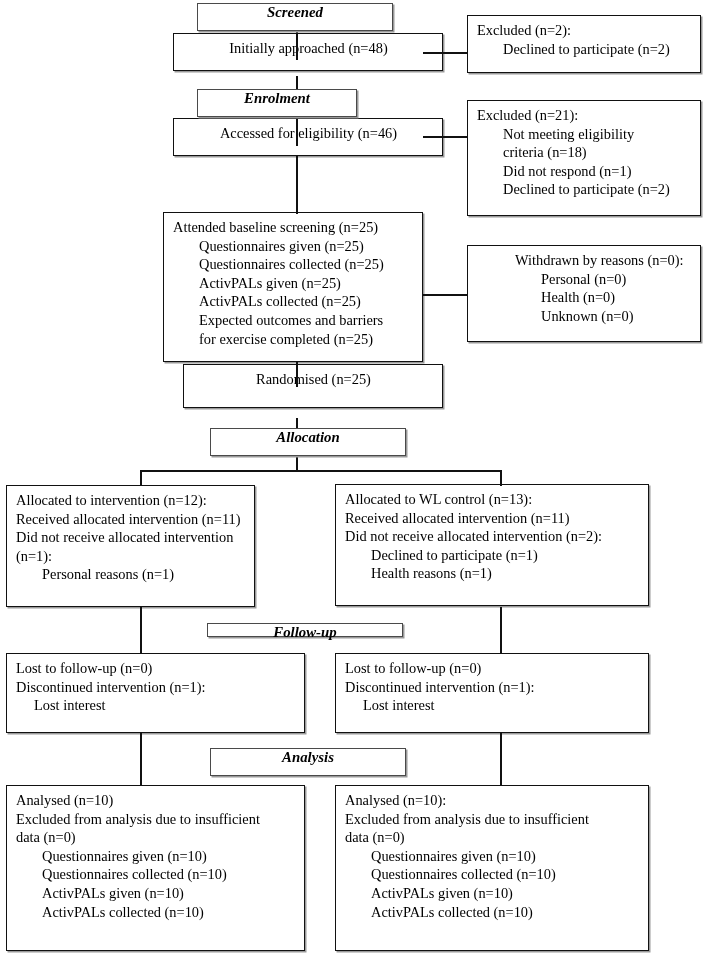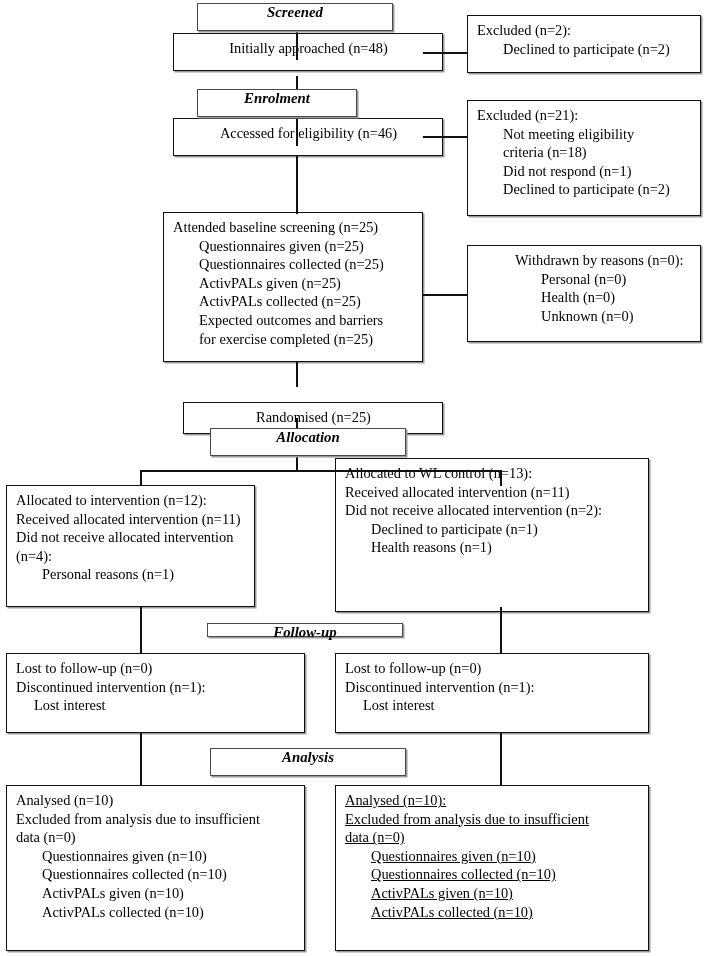--- a/index.html
+++ b/index.html
@@ -123,33 +123,33 @@
       <div class="ln ind">for exercise completed (n=25)</div>
     </div>
 
   <div class="box" style="left:467px;top:245px;width:234px;height:97px;padding-left:47px;">
       <div class="ln">Withdrawn by reasons (n=0):</div>
       <div class="ln ind">Personal (n=0)</div>
       <div class="ln ind">Health (n=0)</div>
       <div class="ln ind">Unknown (n=0)</div>
     </div>
 
-  <div class="box ctr" style="left:163px;top:402px;width:260px;height:32px;">
+  <div class="box ctr" style="left:163px;top:364px;width:260px;height:44px;">
       <div class="ln">Randomised (n=25)</div>
     </div>
 
   <div class="box" style="left:6px;top:485px;width:249px;height:122px;">
       <div class="ln">Allocated to intervention (n=12):</div>
       <div class="ln">Received allocated intervention (n=11)</div>
       <div class="ln">Did not receive allocated intervention</div>
-      <div class="ln">(n=4):</div>
+      <div class="ln">(n=1):</div>
       <div class="ln ind">Personal reasons (n=1)</div>
     </div>
 
-  <div class="box" style="left:335px;top:458px;width:314px;height:154px;">
+  <div class="box" style="left:335px;top:484px;width:314px;height:122px;">
       <div class="ln">Allocated to WL control (n=13):</div>
       <div class="ln">Received allocated intervention (n=11)</div>
       <div class="ln">Did not receive allocated intervention (n=2):</div>
       <div class="ln ind">Declined to participate (n=1)</div>
       <div class="ln ind">Health reasons (n=1)</div>
     </div>
 
   <div class="box" style="left:6px;top:653px;width:299px;height:80px;">
       <div class="ln">Lost to follow-up (n=0)</div>
       <div class="ln">Discontinued intervention (n=1):</div>
@@ -165,21 +165,21 @@
   <div class="box" style="left:6px;top:785px;width:299px;height:166px;">
       <div class="ln">Analysed (n=10)</div>
       <div class="ln">Excluded from analysis due to insufficient</div>
       <div class="ln">data (n=0)</div>
       <div class="ln ind">Questionnaires given (n=10)</div>
       <div class="ln ind">Questionnaires collected (n=10)</div>
       <div class="ln ind">ActivPALs given (n=10)</div>
       <div class="ln ind">ActivPALs collected (n=10)</div>
     </div>
 
-  <div class="box" style="left:335px;top:785px;width:314px;height:166px;text-decoration:underline;">
+  <div class="box" style="left:335px;top:785px;width:314px;height:166px;">
       <div class="ln">Analysed (n=10):</div>
       <div class="ln">Excluded from analysis due to insufficient</div>
       <div class="ln">data (n=0)</div>
       <div class="ln ind">Questionnaires given (n=10)</div>
       <div class="ln ind">Questionnaires collected (n=10)</div>
       <div class="ln ind">ActivPALs given (n=10)</div>
       <div class="ln ind">ActivPALs collected (n=10)</div>
     </div>
 
 </div>

